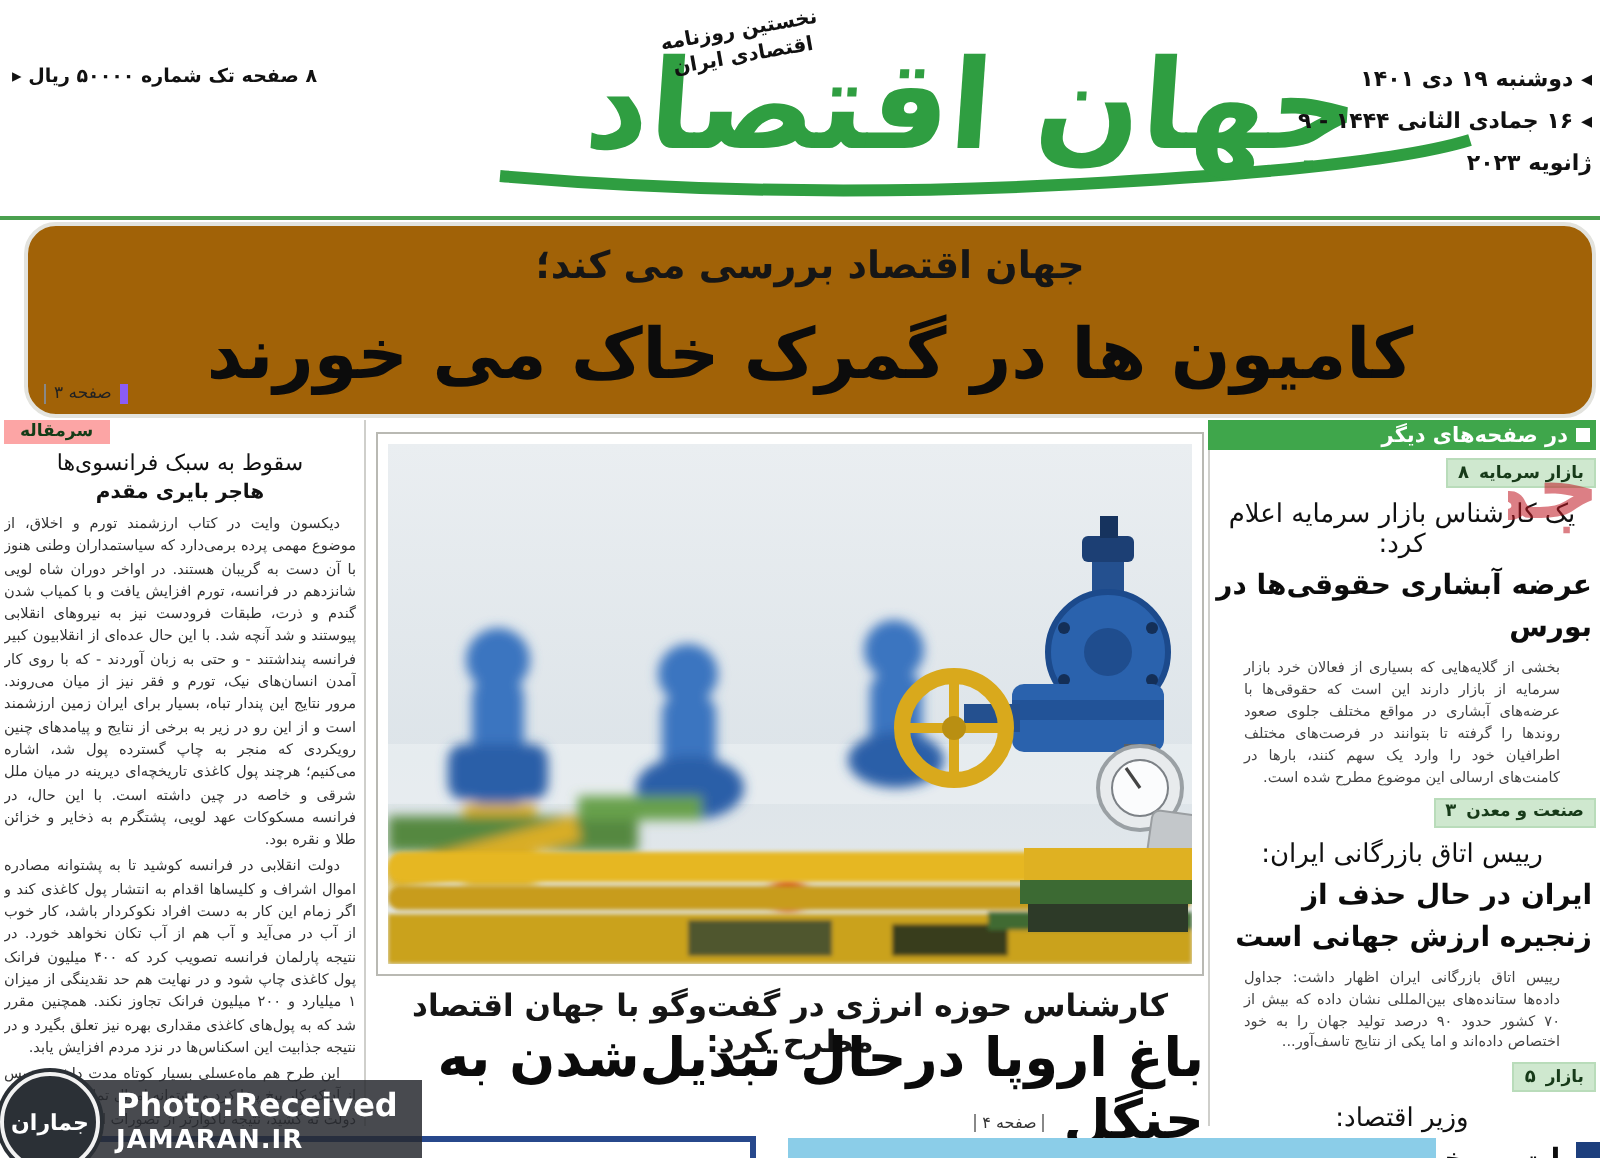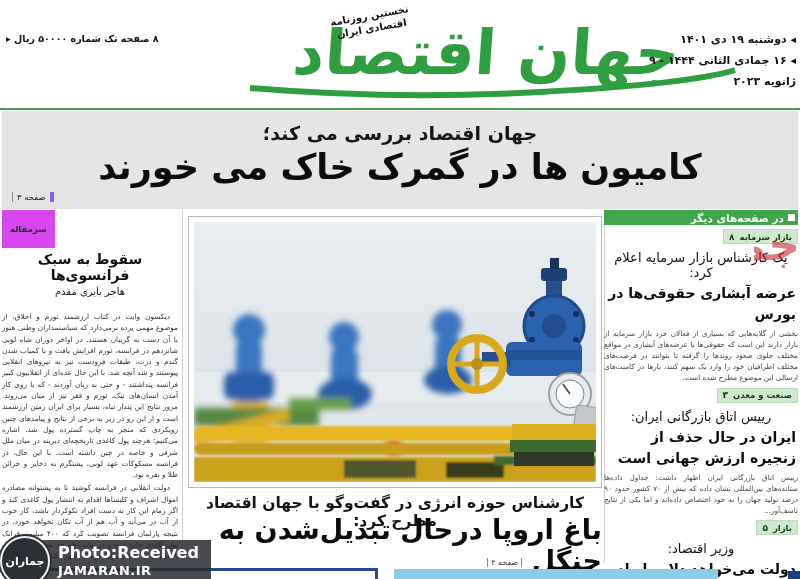--- a/index.html
+++ b/index.html
@@ -10,35 +10,35 @@
             border-bottom:2px solid #4aa04f;}
   .logo-wrap{position:absolute;right:60px;top:0;width:500px;height:104px;}
   .logo-svg{width:100%;height:100%;}
   .tagline{position:absolute;right:390px;top:10px;transform:rotate(-10deg);
            font-size:10px;font-weight:bold;line-height:1.25;text-align:center;color:#111;}
   .mast-dates{position:absolute;right:4px;top:30px;width:160px;font-size:11px;
               font-weight:bold;line-height:1.9;text-align:right;color:#111;}
   .mast-issue{position:absolute;left:6px;top:30px;width:160px;font-size:9.5px;
               font-weight:bold;line-height:1.9;text-align:left;color:#111;}
   
-  .lead{position:absolute;top:111px;right:2px;left:2px;height:94px;background:#e5e5e5;
-        border:2px solid #e3e3de;border-radius:1px;text-align:center;}
+  .lead{position:absolute;top:111px;right:2px;left:12px;height:94px;background:#a16207;
+        border:2px solid #e3e3de;border-radius:16px;text-align:center;}
   .lead-kicker{margin-top:9px;font-size:19px;font-weight:bold;color:#161616;}
-  .lead-headline{margin-top:3px;font-size:35px;font-weight:900;color:#0c0c0c;letter-spacing:-1px;}
+  .lead-headline{margin-top:14px;font-size:35px;font-weight:900;color:#0c0c0c;letter-spacing:-1px;}
   .lead-pageref{position:absolute;left:8px;bottom:5px;font-size:8.5px;color:#222;
                 border-left:1px solid #888;border-right:4px solid #8b5cf6;padding:0 4px;}
   
   .vdiv{position:absolute;top:210px;bottom:16px;width:1px;background:#cfcfcb;}
   .vdiv.v1{left:182px;} .vdiv.v2{left:604px;}
   
   .col-edit{position:absolute;left:2px;top:210px;width:176px;bottom:14px;overflow:hidden;}
-  .edit-chip{float:left;background:#d946ef;color:#143c17;font-size:8.5px;font-weight:bold;
-             padding:14px 8px;margin-bottom:3px;}
-  .edit-title{clear:both;text-align:center;font-size:14px;font-weight:700;margin:2px 0 3px;}
-  .edit-author{text-align:center;font-size:10px;font-weight:normal;margin-bottom:14px;}
+  .edit-chip{float:left;background:#fca5a5;color:#143c17;font-size:8.5px;font-weight:bold;
+             padding:1px 8px;margin-bottom:3px;}
+  .edit-title{clear:both;text-align:center;font-size:11px;font-weight:400;margin:2px 0 3px;}
+  .edit-author{text-align:center;font-size:10px;font-weight:bold;margin-bottom:4px;}
   .edit-body{font-size:7.3px;line-height:1.55;text-align:justify;color:#333;}
   .edit-body p{margin:0 0 2px;text-indent:8px;}
   
   .photo-frame{position:absolute;left:188px;top:216px;width:414px;height:272px;background:#fff;
                border:1px solid #b9b9b3;padding:5px;box-sizing:border-box;}
   .photo-frame svg{display:block;width:402px;height:260px;}
   .photo-kicker{position:absolute;left:190px;top:494px;width:410px;text-align:center;
                 font-size:15.5px;font-weight:bold;color:#161616;}
   .photo-title{position:absolute;left:188px;top:514px;width:414px;text-align:right;
                font-size:27px;font-weight:900;color:#0b0b0b;}
@@ -48,21 +48,21 @@
   .col-other{position:absolute;right:2px;top:210px;width:194px;bottom:14px;}
   .other-head{height:15px;background:#3fa64b;color:#fff;font-size:10.5px;font-weight:bold;
               display:flex;align-items:center;gap:4px;padding:0 3px;}
   .other-head .sq{width:7px;height:7px;background:#fff;display:inline-block;}
   .chip-row{display:flex;align-items:center;margin-top:4px;}
   .chip{background:#cfe8cf;border:1px solid #b9dcba;display:inline-flex;align-items:center;
         gap:5px;padding:0 5px;height:13px;font-size:8.5px;font-weight:bold;color:#173a19;}
   .chip .pg{font-size:9px;}
   .sec-kicker{font-size:13px;margin:6px 2px 2px;text-align:center;color:#111;}
   .sec-title{font-size:14px;font-weight:900;margin:3px 2px 4px;text-align:right;color:#0c0c0c;line-height:1.5;}
-  .sec-body{font-size:7.3px;line-height:1.5;text-align:justify;color:#444;margin:0 0 4px;}
+  .sec-body{font-size:7.3px;line-height:1.5;text-align:justify;color:#444;margin:0 18px 4px;}
   
   .wm{position:absolute;left:0;top:536px;display:flex;align-items:center;direction:ltr;z-index:5;}
   .wm-circle{width:46px;height:46px;border-radius:50%;background:#2b3036;border:2px solid #f2f2f2;
              box-shadow:0 0 0 2px #2b3036;display:flex;align-items:center;justify-content:center;
              color:#fff;font-size:11px;font-weight:bold;z-index:2;}
   .wm-bar{margin-left:-10px;background:rgba(40,42,48,.85);color:#fff;padding:3px 12px 3px 18px;
           line-height:1.25;}
   .wm-l1{font-size:16px;font-weight:bold;}
   .wm-l2{font-size:13px;font-weight:bold;letter-spacing:.5px;}
   .stamp{position:absolute;right:0;top:219px;width:46px;height:50px;overflow:hidden;opacity:.55;

